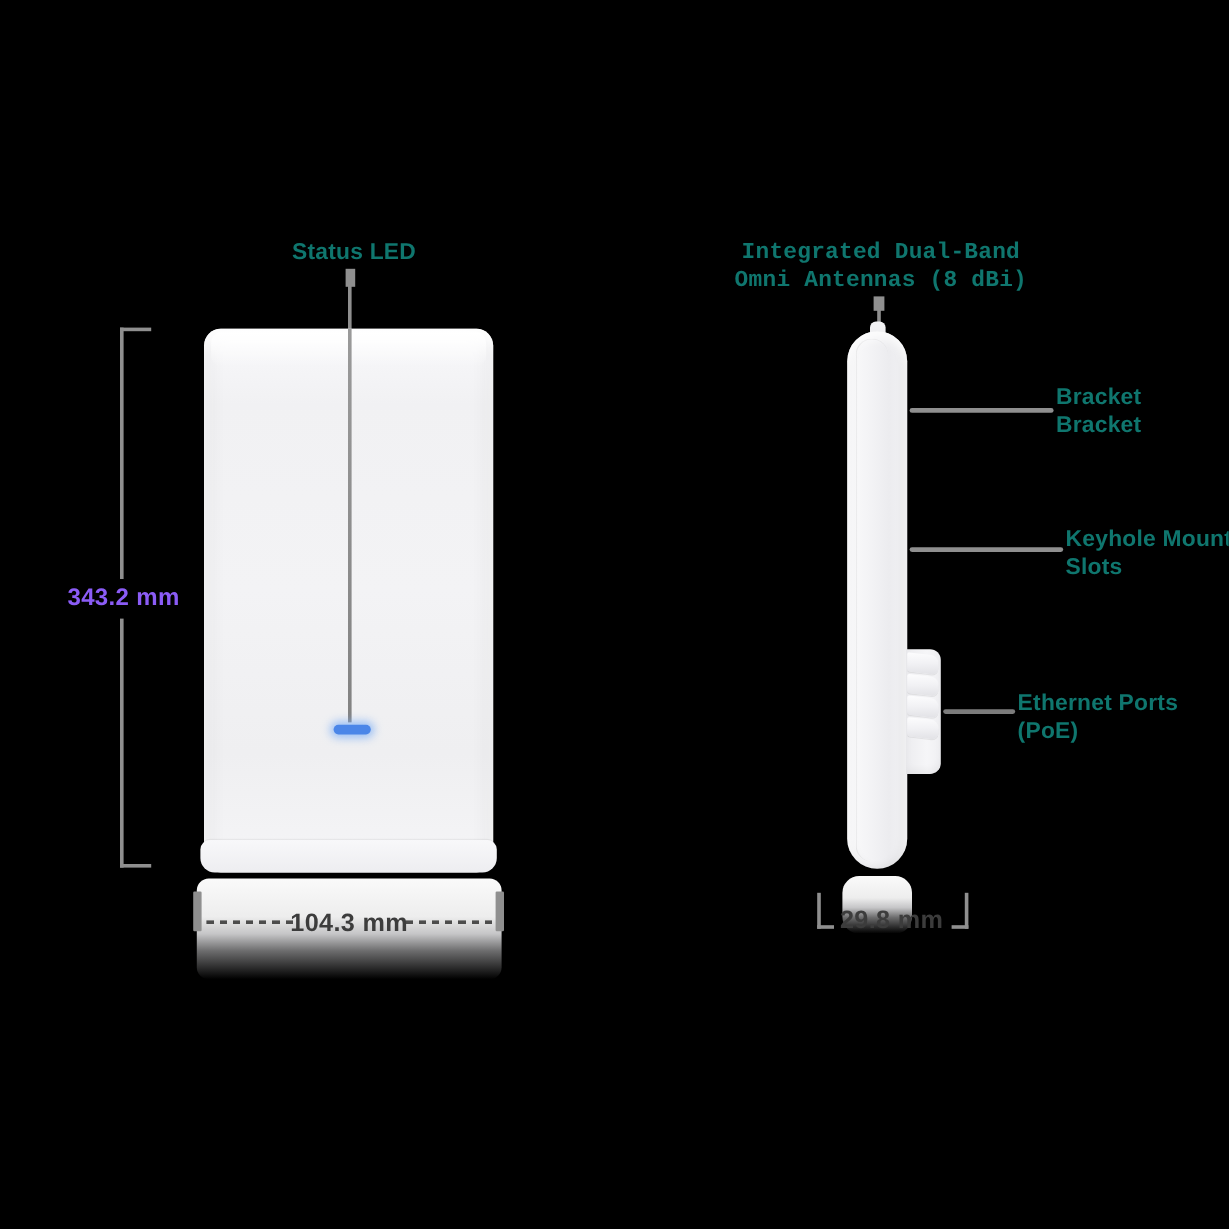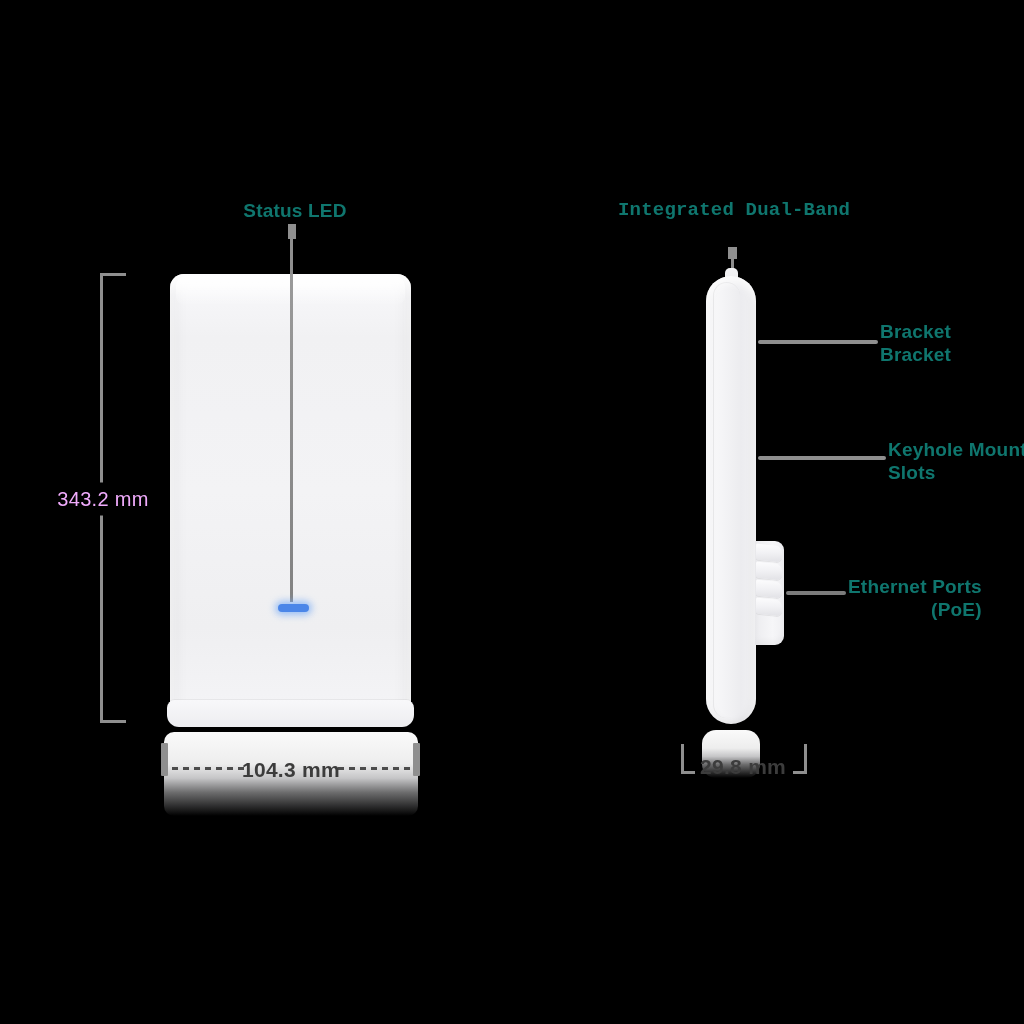--- a/index.html
+++ b/index.html
@@ -16,21 +16,21 @@
   .callout.center{text-align:center;transform:translateX(-50%);}
   
   .leader-h{height:4px;background:#8f8f8f;border-radius:2px;}
   .leader-v{width:3px;background:#8f8f8f;}
   .leader-stub{background:#8f8f8f;}
   
   .dim-tick-v{width:7px;background:#8f8f8f;border-radius:1px;}
   .dim-line-v{width:3px;background:#8f8f8f;}
   .dim-tick-h{height:3px;background:#8f8f8f;}
   .dim-label-dark{
-    color:#f0abfc;font-size:20px;font-weight:400;letter-spacing:.3px;white-space:nowrap;
+    color:#8b5cf6;font-size:20px;font-weight:700;letter-spacing:.3px;white-space:nowrap;
     background:#000;padding:5px 8px;transform:translate(-50%,-50%);
   }
   .dim-label-light{
     color:#3c3c3c;font-size:21px;font-weight:700;letter-spacing:.3px;white-space:nowrap;
     transform:translateX(-50%);
   }
   .dash-seg{
     height:3px;
     background:repeating-linear-gradient(90deg,#4c4c4c 0 6px,transparent 6px 11px);
   }
@@ -115,20 +115,21 @@
   <div class="abs dash-seg" style="left:338px;top:767px;width:73px;"></div>
   <div class="abs dim-label-light" style="left:291px;top:758px;">104.3 mm</div>
 
   <div class="abs dim-tick-h" style="left:100px;top:273px;width:26px;"></div>
   <div class="abs dim-line-v" style="left:100px;top:273px;height:450px;"></div>
   <div class="abs dim-tick-h" style="left:100px;top:720px;width:26px;"></div>
   <div class="abs dim-label-dark" style="left:103px;top:499px;">343.2 mm</div>
 
   <div class="abs callout center" style="left:734px;top:199px;font-family:Liberation Mono, monospace;">
     <div>Integrated Dual-Band</div>
+    <div>Omni Antennas (8 dBi)</div>
   </div>
   <div class="abs leader-stub" style="left:728px;top:247px;width:9px;height:12px;"></div>
   <div class="abs leader-v" style="left:731px;top:258px;height:16px;"></div>
 
   <div class="abs side-nub" style="left:725px;top:268px;"></div>
   <div class="abs device-side" style="left:706px;top:276px;"></div>
 
   <div class="abs fin-block" style="left:755px;top:541px;">
     <div class="fin" style="top:4px;"></div>
     <div class="fin" style="top:22px;"></div>
@@ -143,21 +144,21 @@
   <div class="abs leader-h" style="left:786px;top:591px;width:60px;background:#7c7c7c;"></div>
 
   <div class="abs callout" style="left:880px;top:320px;">
     <div>Bracket</div>
     <div>Bracket</div>
   </div>
   <div class="abs callout" style="left:888px;top:438px;">
     <div>Keyhole Mounting</div>
     <div>Slots</div>
   </div>
-  <div class="abs callout" style="left:848px;top:575px;text-align:right;">
+  <div class="abs callout" style="left:848px;top:575px;">
     <div>Ethernet Ports</div>
     <div>(PoE)</div>
   </div>
 
   <div class="abs bracket-v" style="left:681px;top:744px;height:30px;"></div>
   <div class="abs bracket-foot" style="left:681px;top:771px;width:14px;"></div>
   <div class="abs bracket-v" style="left:804px;top:744px;height:30px;"></div>
   <div class="abs bracket-foot" style="left:793px;top:771px;width:14px;"></div>
   <div class="abs dim-label-light" style="left:743px;top:755px;">29.8 mm</div>
 

